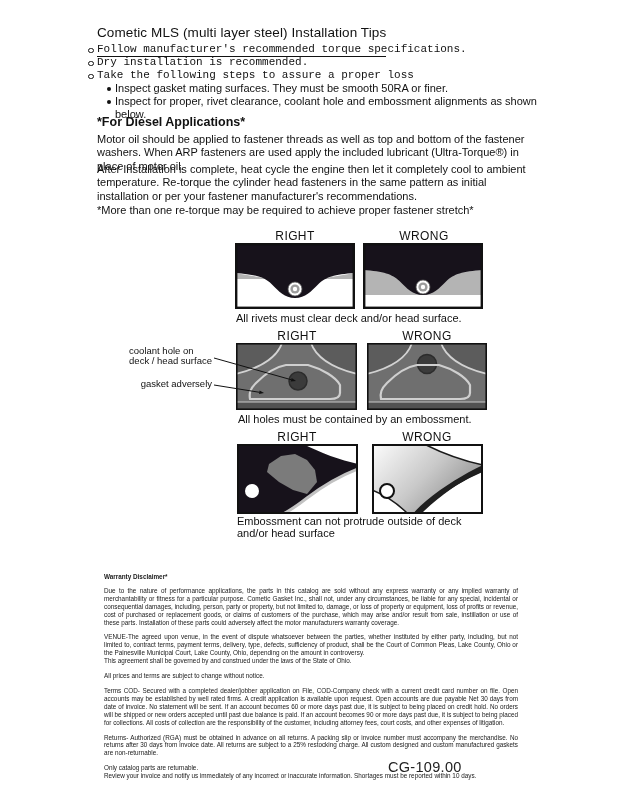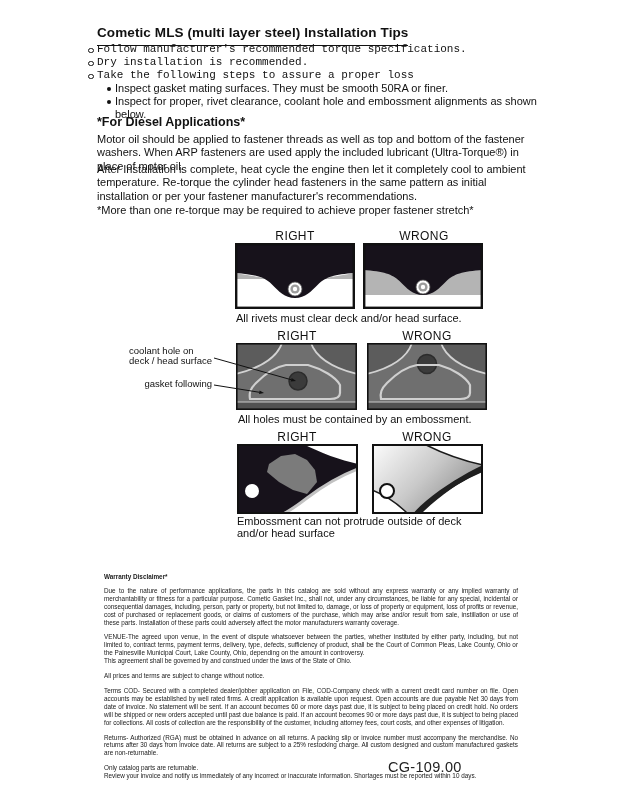--- a/index.html
+++ b/index.html
@@ -4,22 +4,22 @@
 <style>
   html,body{margin:0;padding:0;background:#e8e8e8;}
   .page{
     position:relative;width:618px;height:800px;background:#ffffff;
     font-family:"Liberation Sans",sans-serif;color:#111;overflow:hidden;
     margin:0 auto;
   }
   .abs{position:absolute;}
   
   .doc-title{
-    left:97px;top:25px;font-size:13.5px;font-weight:bold;
-    border-bottom:1.8px solid #111;padding-bottom:5px;letter-spacing:.1px;
+    left:97px;top:25px;font-size:13.5px;font-weight:normal;
+    border-bottom:1.8px solid #111;padding-bottom:16px;letter-spacing:.1px;
   }
   
   .tips-list{left:88px;top:43px;width:450px;font-size:11px;line-height:13px;}
   .tip{position:relative;padding-left:9px;font-family:Liberation Mono, monospace;}
   .tip::before{
     content:"";position:absolute;left:0;top:4.5px;width:3.5px;height:3.5px;
     border:1px solid #111;border-radius:50%;
   }
   .subtip{position:relative;padding-left:8px;margin-left:19px;}
   .subtip::before{
@@ -95,21 +95,21 @@
     </svg>
   </div>
 
   <div class="abs dg-caption" style="left:236px;top:312px;">All rivets must clear deck and/or head surface.</div>
 
   <div class="abs dg-header" style="left:262px;top:329px;">RIGHT</div>
   <div class="abs dg-header" style="left:392px;top:329px;">WRONG</div>
 
   <div class="abs callout co1">coolant hole on
 deck / head surface</div>
-  <div class="abs callout co2">gasket following</div>
+  <div class="abs callout co2">gasket adversely</div>
 
   <div class="panel" style="left:236px;top:343px;">
     <svg width="121" height="67" viewBox="0 0 121 67">
       <rect x="0" y="0" width="121" height="67" fill="#6f6f6f"></rect>
       <rect x="0" y="59" width="121" height="8" fill="#525252"></rect>
       <line x1="0" y1="59" x2="121" y2="59" stroke="#c9c9c9" stroke-width="1"></line>
       <path d="M0,0 H46 C42,12 28,24 0,31 Z" fill="#5c5c5c" stroke="#d2d2d2" stroke-width="1.8"></path>
       <path d="M121,0 H75 C79,12 93,24 121,31 Z" fill="#5c5c5c" stroke="#d2d2d2" stroke-width="1.8"></path>
       <circle cx="62" cy="38" r="9" fill="#3b3b3b" stroke="#2c2c2c" stroke-width="1.5"></circle>
       <path d="M14,56 C13,50 14,46 20,40 C28,32 38,24 50,22 L72,22 C86,26 100,34 104,42 L104,50 C104,55 100,56 94,56 Z" fill="none" stroke="#cfcfcf" stroke-width="2.2" stroke-linejoin="round"></path>

